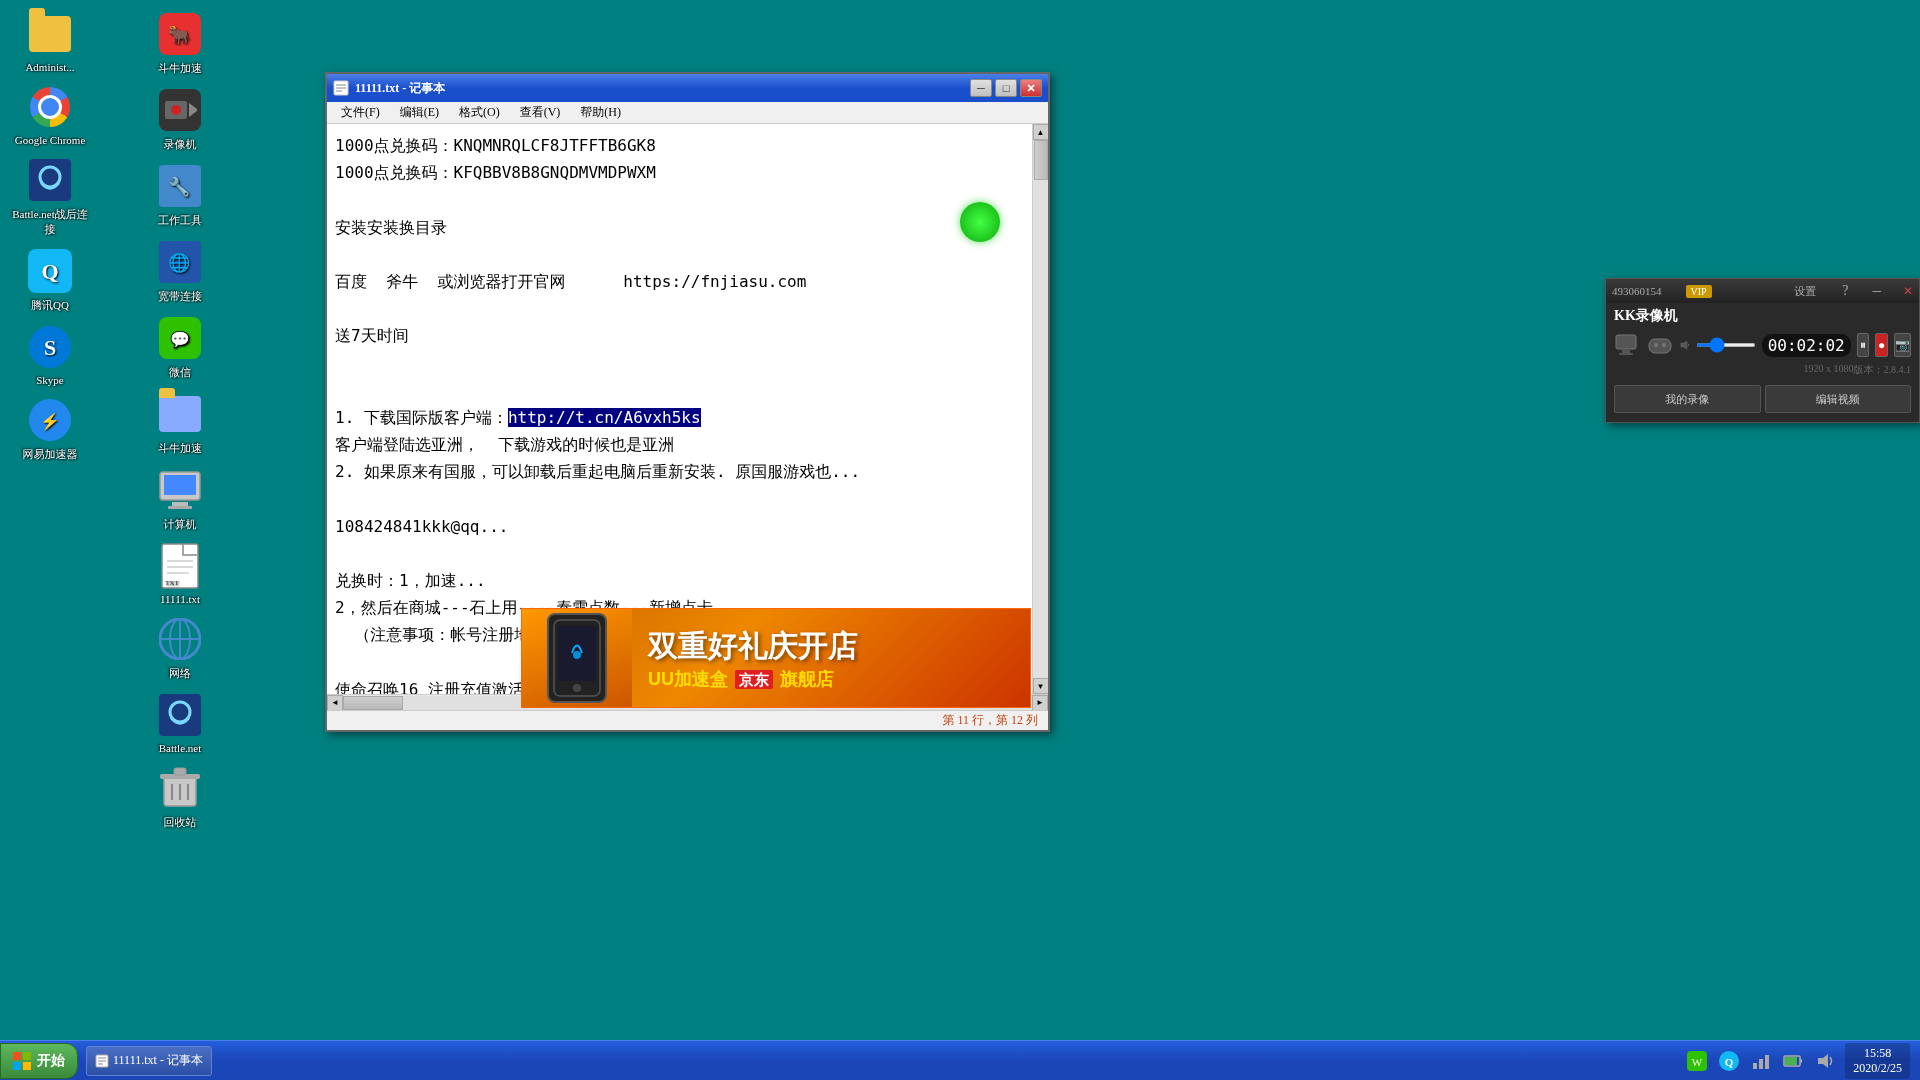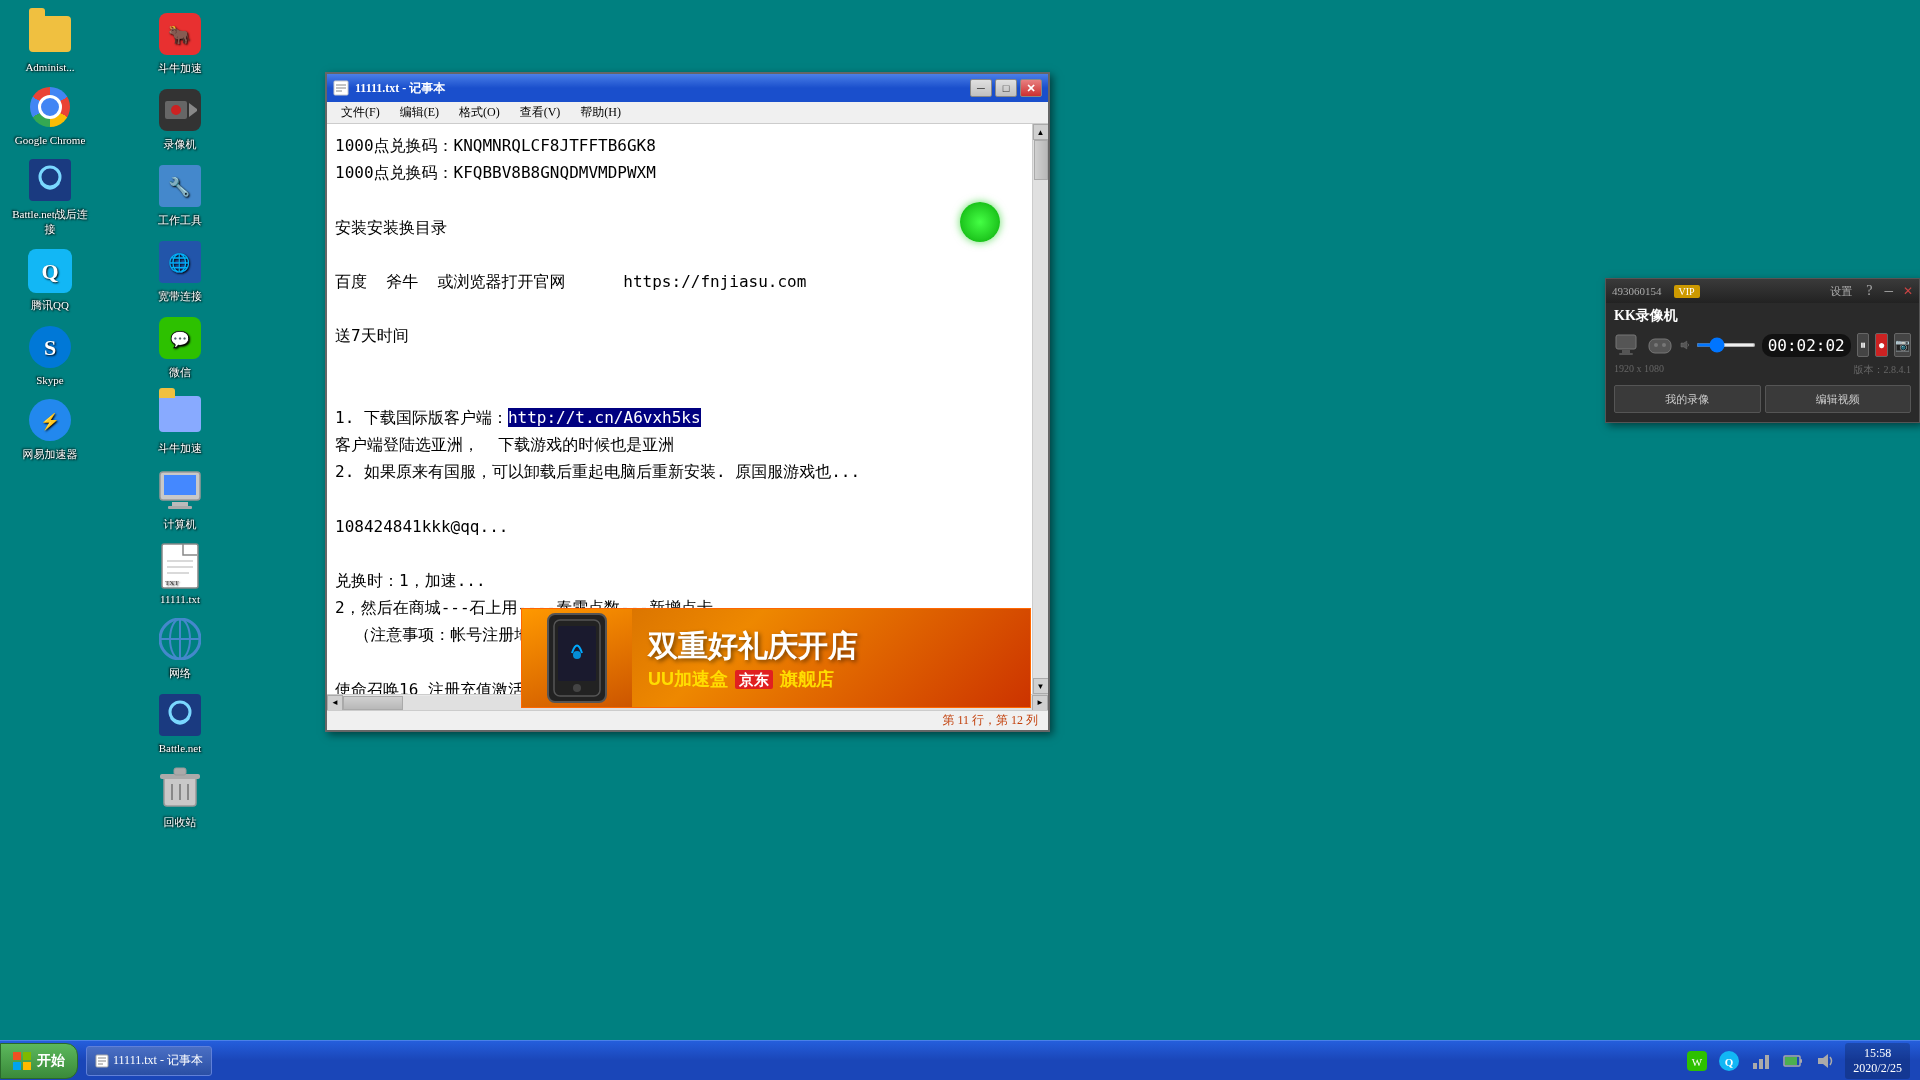--- a/index.html
+++ b/index.html
@@ -250,21 +250,21 @@
       flex-direction: column;
     }
     .recorder-titlebar {
       background: linear-gradient(to bottom, #3a3a3a, #222);
       height: 24px;
       display: flex;
       align-items: center;
       padding: 0 6px;
       color: #ccc;
       font-size: 11px;
-      gap: 8px;
+      gap: 20px;
     }
     .recorder-title-text { flex: 1; }
     .recorder-controls-bar {
       display: flex;
       align-items: center;
       padding: 4px 8px;
       gap: 6px;
       color: #ccc;
       font-size: 11px;
     }
@@ -689,21 +689,21 @@
       <svg width="20" height="20" viewBox="0 0 20 20">
         <polygon points="2,6 8,6 14,2 14,18 8,14 2,14" fill="#555" stroke="#777"></polygon>
         <path d="M16,7 Q20,10 16,13" fill="none" stroke="#777" stroke-width="1.5"></path>
       </svg>
       <input type="range" min="0" max="100" value="30" style="width: 60px; height: 4px;">
       <span style="font-size:16px; color:white; font-family:monospace; background:#111; padding:2px 6px; border-radius:10px;">00:02:02</span>
       <div class="recorder-btn">⏸</div>
       <div class="recorder-btn record">●</div>
       <div class="recorder-btn">📷</div>
     </div>
-    <div style="color:#666; font-size:10px; padding:0 8px 4px; display:flex; justify-content:space-between;">
+    <div style="color:#666; font-size:10px; padding:0 8px 4px; display:flex; justify-content:flex-end;">
       <span>1920 x 1080</span>
       <span>版本：2.8.4.1</span>
     </div>
     <div class="recorder-bottom">
       <div class="recorder-bottom-btn">我的录像</div>
       <div class="recorder-bottom-btn">编辑视频</div>
     </div>
   </div>
 
   <div class="cursor-indicator" style="top: 202px; left: 960px;"></div>

